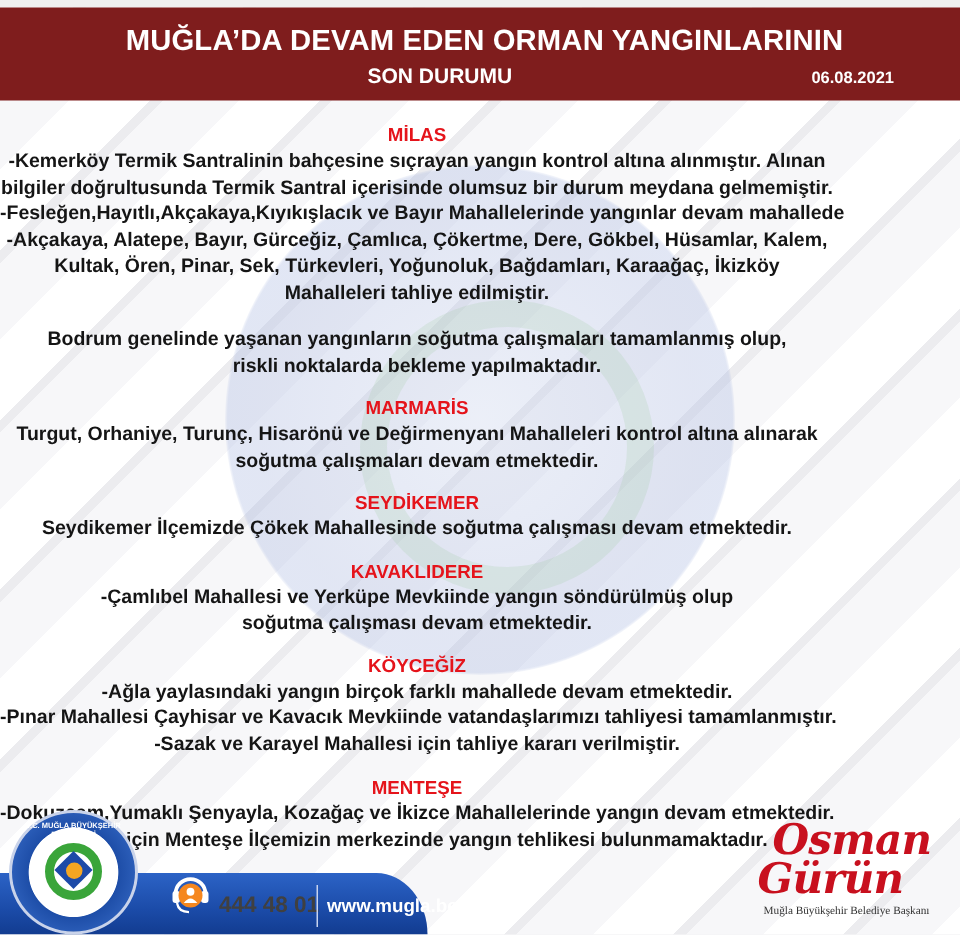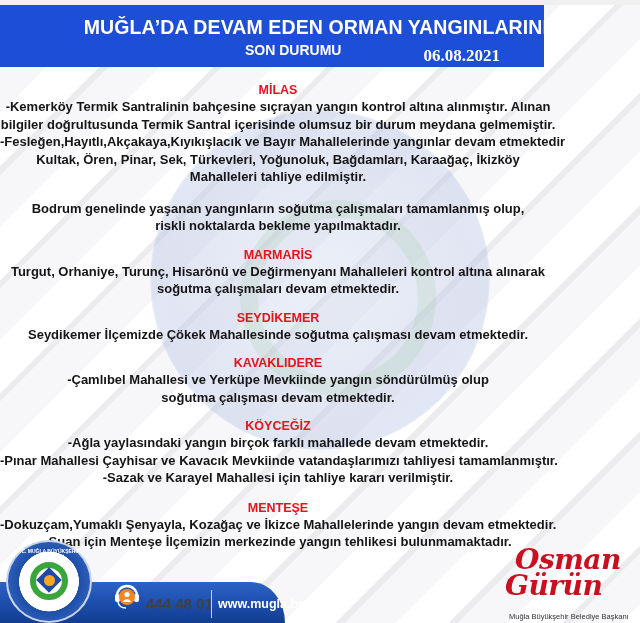--- a/index.html
+++ b/index.html
@@ -31,38 +31,38 @@
     position: absolute;
     left: 90px; top: 90px; width: 160px; height: 160px;
     border-radius: 50%;
     border: 18px solid rgba(150,200,150,0.18);
   }
   .top-strip {
     position: absolute; left: 0; top: 0; width: 640px; height: 5px;
     background: #f0f0f0; z-index: 2;
   }
   .header {
-    position: absolute; left: 0; top: 5px; width: 544px; height: 62px;
-    background: #1d4ed8;
+    position: absolute; left: 0; top: 5px; width: 640px; height: 62px;
+    background: #7f1d1d;
     z-index: 3;
     color: #fff;
   }
   .header-title-1 {
     position: absolute; left: 0; width: 640px; top: 11px;
     text-align: center; font-weight: bold; font-size: 19.5px;
     letter-spacing: 0.1px;
     padding-left: 6px;
   }
   .header-title-2 {
     position: absolute; left: 245px; top: 37px;
     font-weight: bold; font-size: 14px;
   }
   .header-date {
     position: absolute; right: 44px; top: 41px;
-    font-weight: bold; font-size: 17px; font-family: Liberation Serif, serif;
+    font-weight: bold; font-size: 11px;
   }
   .content {
     position: absolute; left: 0; top: 70px; width: 556px;
     z-index: 4;
     text-align: center;
   }
   .section { margin-bottom: 0; }
   .section-title {
     color: #e5141b; font-weight: bold; font-size: 12.5px;
     line-height: 16px;
@@ -129,43 +129,45 @@
     font-family: "DejaVu Serif", serif; font-weight: bold; font-style: italic;
     font-size: 28px; line-height: 26px; padding-left: 10px;
     letter-spacing: -0.5px;
   }
   .sig-line2 {
     font-family: "DejaVu Serif", serif; font-weight: bold; font-style: italic;
     font-size: 28px; line-height: 26px; padding-left: 0px;
     letter-spacing: -0.5px;
   }
   .sig-caption {
-    color: #333; font-size: 7.5px; margin-top: 13px; padding-left: 4px;
+    color: #333; font-size: 7.5px; margin-top: 3px; padding-left: 4px;
     white-space: nowrap;
+    font-family: Liberation Serif, serif;
   }
 </style>
 </head>
 <body>
 
 <div class="bg-stripes"></div>
 <div class="watermark"></div>
 <div class="top-strip"></div>
 
 <div class="header">
   <div class="header-title-1">MUĞLA’DA DEVAM EDEN ORMAN YANGINLARININ</div>
   <div class="header-title-2">SON DURUMU</div>
   <div class="header-date">06.08.2021</div>
 </div>
 
 <div class="content" id="content">
     <div class="section" style="margin-top: 12px;">
       <div class="section-title">MİLAS</div>
       <div class="line">-Kemerköy Termik Santralinin bahçesine sıçrayan yangın kontrol altına alınmıştır. Alınan</div>
       <div class="line">bilgiler doğrultusunda Termik Santral içerisinde olumsuz bir durum meydana gelmemiştir.</div>
-      <div class="line">-Fesleğen,Hayıtlı,Akçakaya,Kıyıkışlacık ve Bayır Mahallelerinde yangınlar devam etmektedir</div>
+      <div class="line">-Fesleğen,Hayıtlı,Akçakaya,Kıyıkışlacık ve Bayır Mahallelerinde yangınlar devam mahallede</div>
+      <div class="line">-Akçakaya, Alatepe, Bayır, Gürceğiz, Çamlıca, Çökertme, Dere, Gökbel, Hüsamlar, Kalem,</div>
       <div class="line">Kultak, Ören, Pinar, Sek, Türkevleri, Yoğunoluk, Bağdamları, Karaağaç, İkizköy</div>
       <div class="line">Mahalleleri tahliye edilmiştir.</div>
     </div>
     <div class="section" style="margin-top: 14px;">
       <div class="line">Bodrum genelinde yaşanan yangınların soğutma çalışmaları tamamlanmış olup,</div>
       <div class="line">riskli noktalarda bekleme yapılmaktadır.</div>
     </div>
     <div class="section" style="margin-top: 12px;">
       <div class="section-title">MARMARİS</div>
       <div class="line">Turgut, Orhaniye, Turunç, Hisarönü ve Değirmenyanı Mahalleleri kontrol altına alınarak</div>

